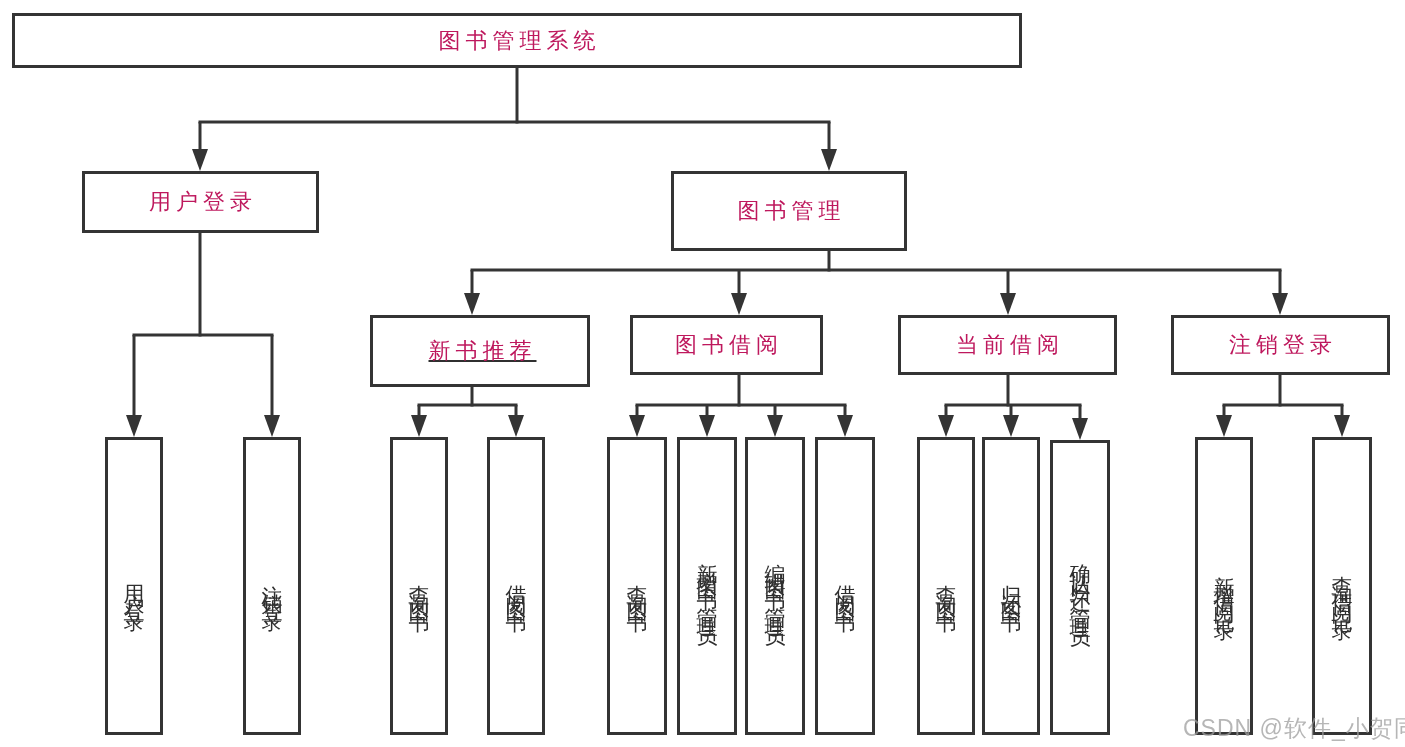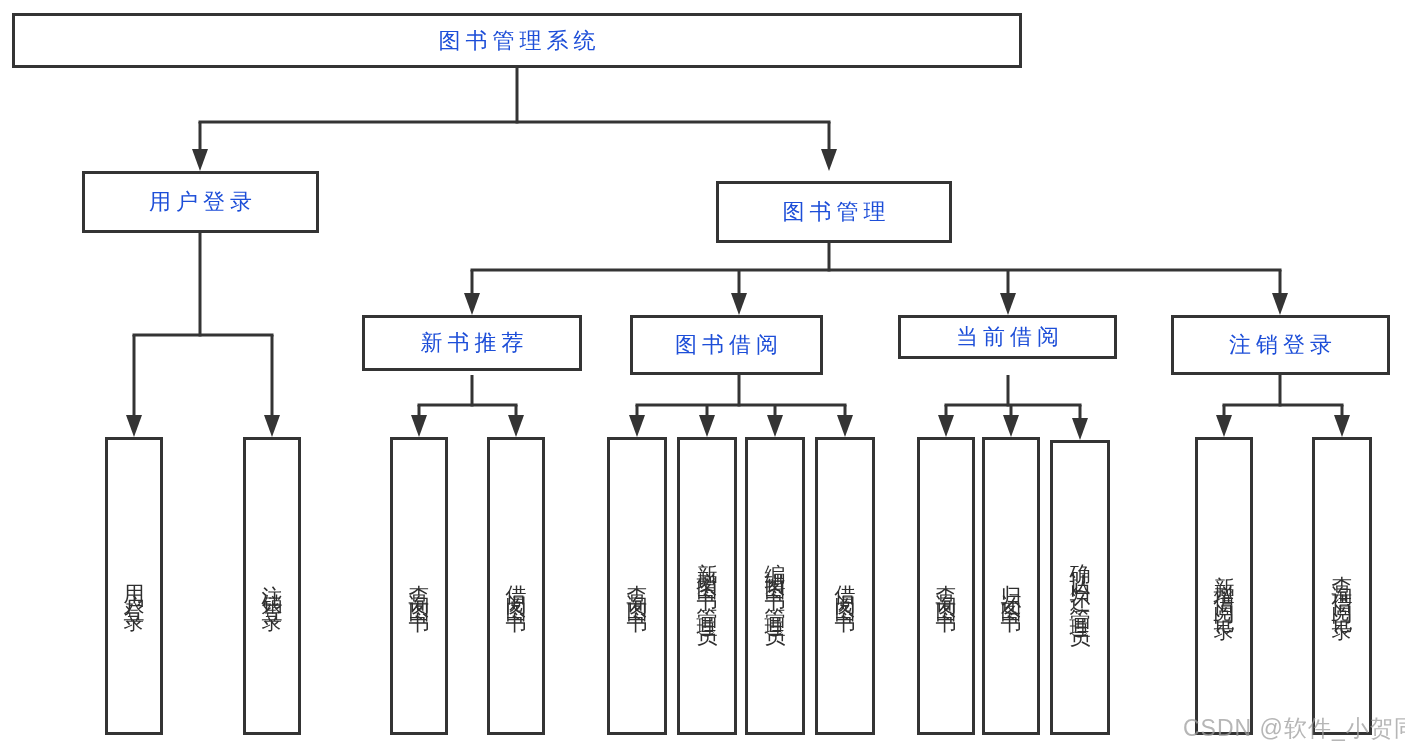--- a/index.html
+++ b/index.html
@@ -30,21 +30,21 @@
     background: #ffffff;
     display: flex;
     align-items: center;
     justify-content: center;
     color: #2f2f2f;
   }
   .hlabel {
     font-size: 22px;
     letter-spacing: 5px;
     text-indent: 5px;
-    color: #1d4ed8;
+    color: #be185d;
     white-space: nowrap;
   }
   .vlabel {
     writing-mode: vertical-rl;
     text-orientation: mixed;
     font-size: 21px;
     letter-spacing: 9px;
     color: #2f2f2f;
     white-space: nowrap;
   }
@@ -147,31 +147,31 @@
     </g>
   </svg>
 
   <div class="node" style="left:12px; top:13px; width:1010px; height:55px;">
     <span class="hlabel">图书管理系统</span>
   </div>
 
   <div class="node" style="left:82px; top:171px; width:237px; height:62px;">
     <span class="hlabel">用户登录</span>
   </div>
-  <div class="node" style="left:716px; top:171px; width:236px; height:62px;margin-top:10px;">
+  <div class="node" style="left:671px; top:171px; width:236px; height:80px;">
     <span class="hlabel">图书管理</span>
   </div>
 
-  <div class="node" style="left:362px; top:315px; width:220px; height:56px;">
+  <div class="node" style="left:370px; top:315px; width:220px; height:72px;text-decoration:underline;">
     <span class="hlabel">新书推荐</span>
   </div>
   <div class="node" style="left:630px; top:315px; width:193px; height:60px;">
     <span class="hlabel">图书借阅</span>
   </div>
-  <div class="node" style="left:898px; top:315px; width:219px; height:44px;">
+  <div class="node" style="left:898px; top:315px; width:219px; height:60px;">
     <span class="hlabel">当前借阅</span>
   </div>
   <div class="node" style="left:1171px; top:315px; width:219px; height:60px;">
     <span class="hlabel">注销登录</span>
   </div>
 
   <div class="node" style="left:105px; top:437px; width:58px; height:298px;">
     <span class="vlabel">用户登录</span>
   </div>
   <div class="node" style="left:243px; top:437px; width:58px; height:298px;">

